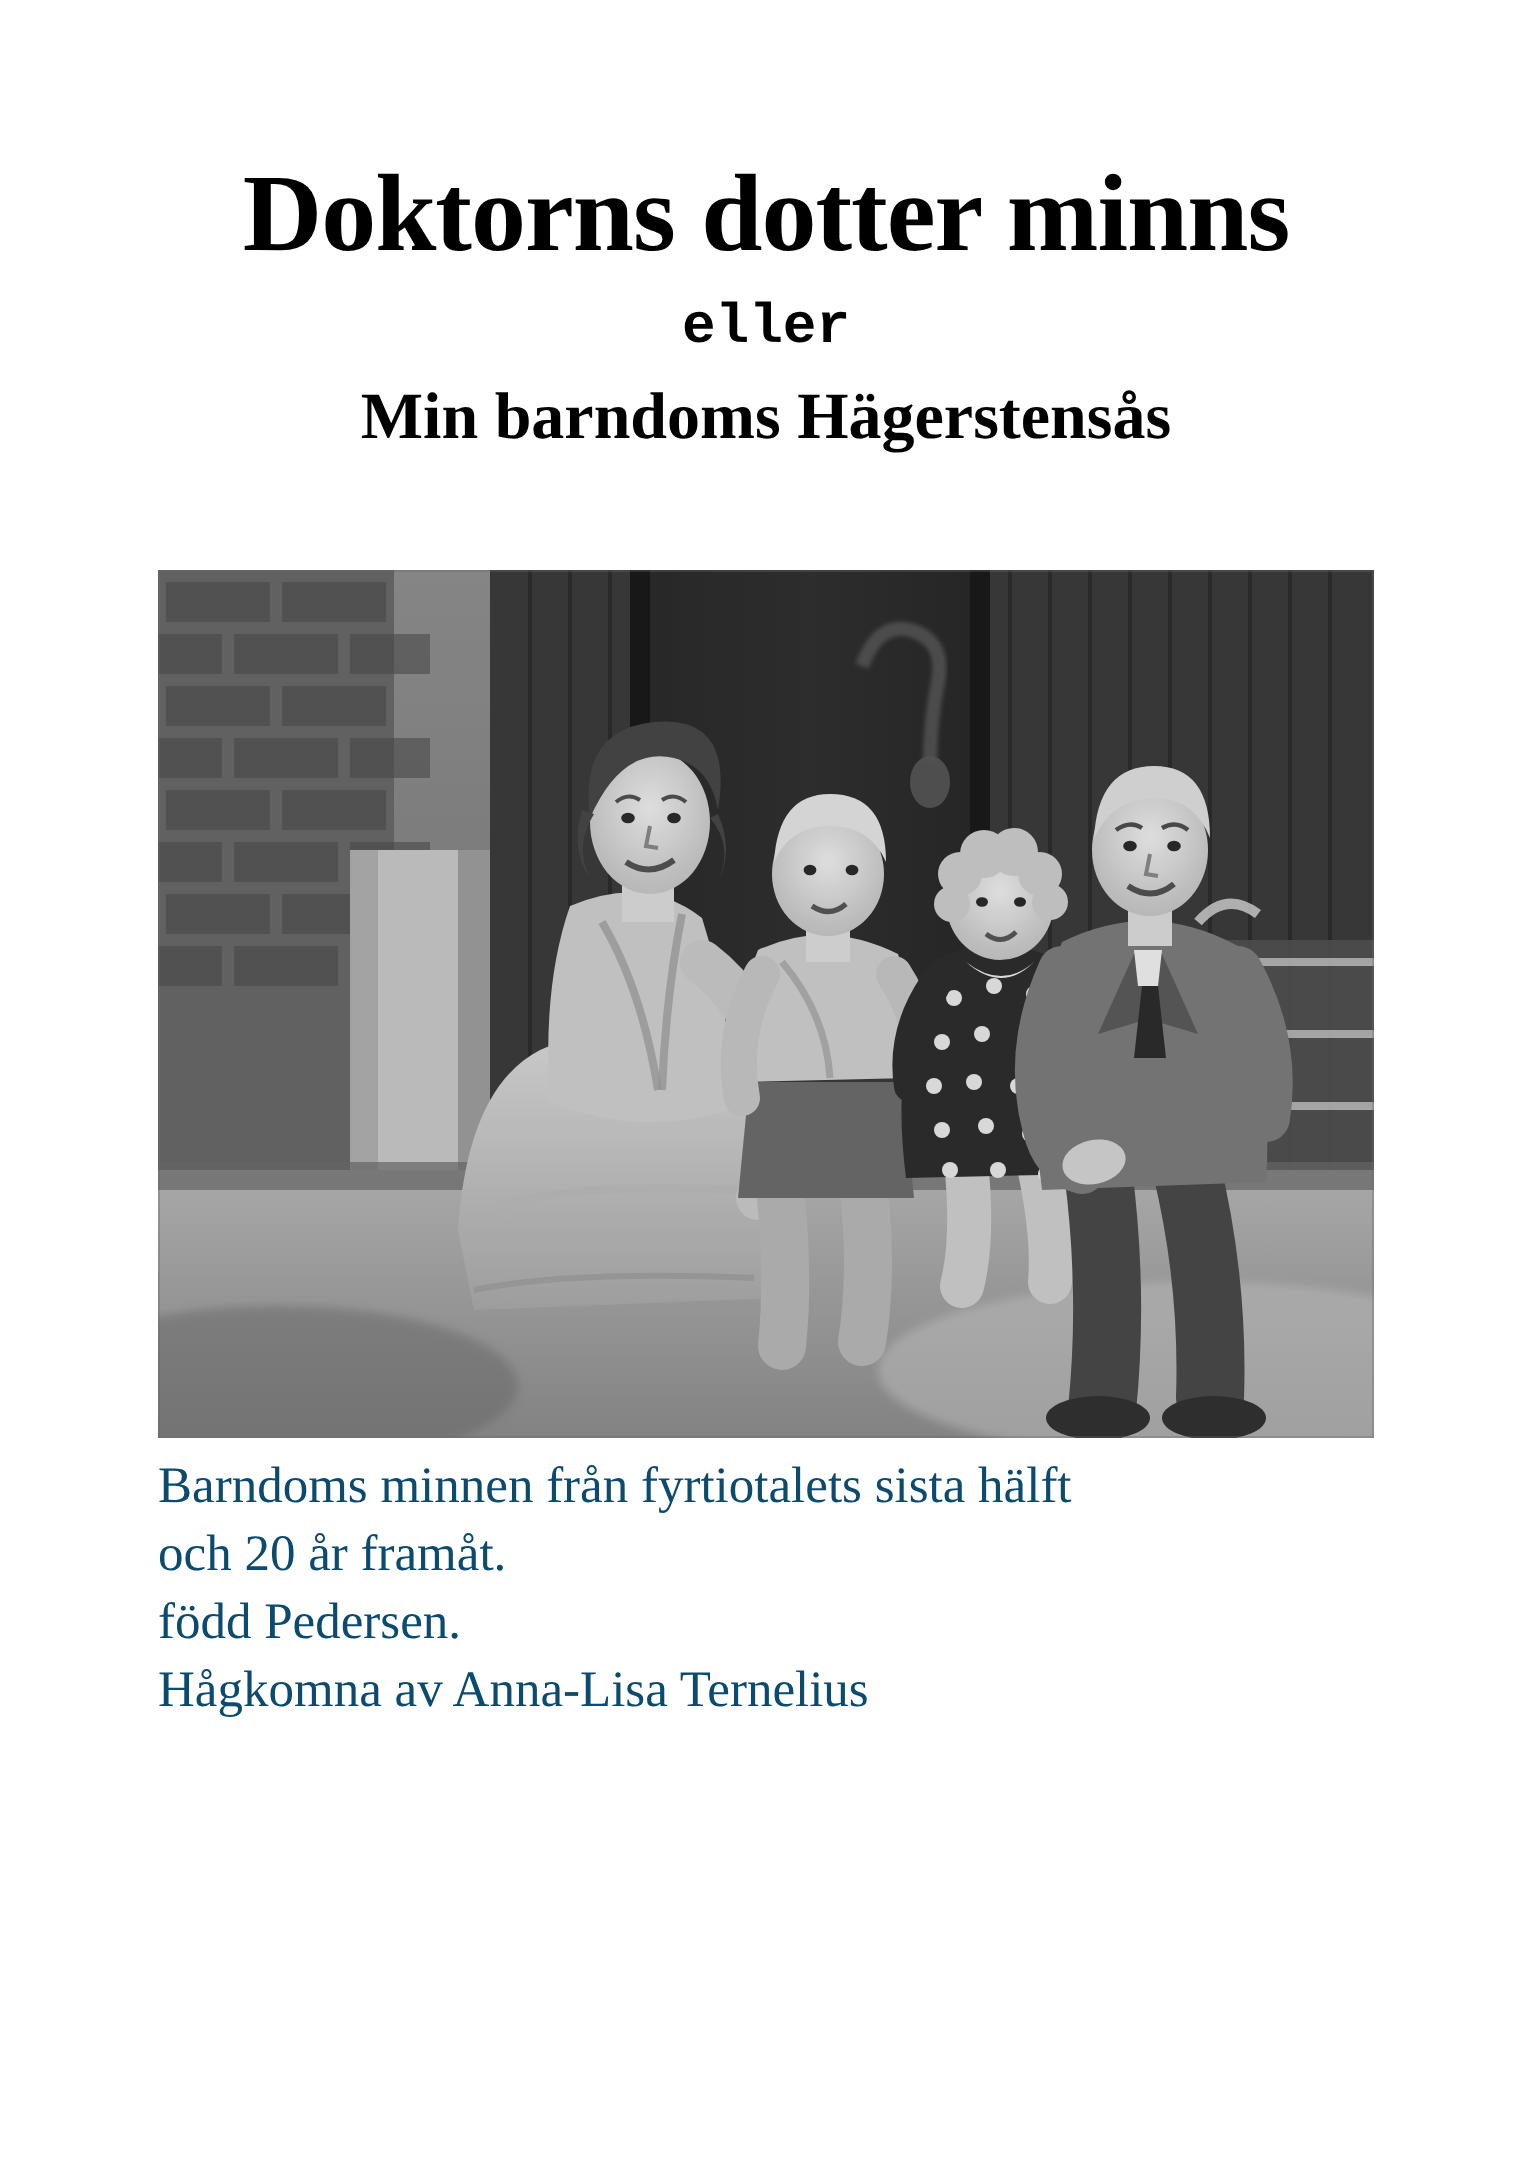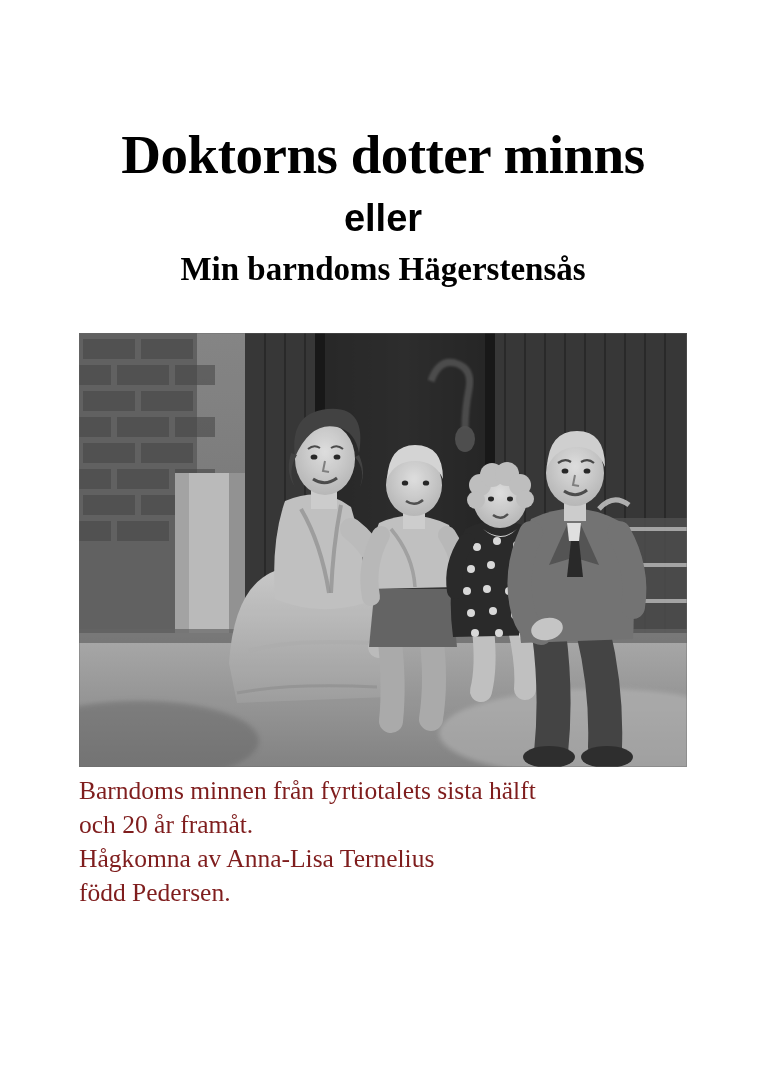--- a/index.html
+++ b/index.html
@@ -13,43 +13,42 @@
     font-family: "Liberation Serif", serif;
     color: #000000;
     position: relative;
     overflow: hidden;
   }
 
   .page {
     position: absolute;
     inset: 0;
     background: #ffffff;
-    margin-top: 48px;
   }
 
   
   .title-block {
     position: absolute;
     top: 78px;
     left: 0;
     width: 766px;
     text-align: center;
   }
   .main-title {
     font-family: "Liberation Serif", serif;
     font-weight: bold;
     font-size: 55px;
     line-height: 1.05;
     letter-spacing: -0.5px;
     margin: 0;
   }
   .sub-title-1 {
-    font-family: Liberation Sans, sans-serif;
+    font-family: Liberation Mono, monospace;
     font-weight: bold;
-    font-size: 38px;
+    font-size: 28px;
     line-height: 1.2;
     margin: 12px 0 0 0;
   }
   .sub-title-2 {
     font-family: "Liberation Serif", serif;
     font-weight: bold;
     font-size: 33px;
     line-height: 1.2;
     margin: 9px 0 0 0;
     text-align: center;
@@ -70,21 +69,21 @@
 
   
   .caption {
     position: absolute;
     left: 79px;
     top: 726px;
     width: 620px;
     font-family: "Liberation Serif", serif;
     font-size: 25.5px;
     line-height: 1.33;
-    color: #7f1d1d;
+    color: #0c4a6e;
   }
   .caption .line { display: block; white-space: pre; }
 </style>
 </head>
 <body>
 
 <div class="page">
 
   <div class="title-block">
     <h1 class="main-title">Doktorns dotter minns</h1>
@@ -336,17 +335,17 @@
       </g>
 
       <rect x="0" y="0" width="608" height="434" fill="#000" opacity="0.05"></rect>
       <rect x="0" y="0" width="608" height="434" fill="none" stroke="#6b6b6b" stroke-width="2" opacity="0.35"></rect>
     </svg>
   </div>
 
   <div class="caption">
     <span class="line">Barndoms minnen från fyrtiotalets sista hälft</span>
     <span class="line">och 20 år framåt.</span>
+    <span class="line">född Pedersen.</span>
     <span class="line">Hågkomna av Anna-Lisa Ternelius</span>
-    <span class="line">född Pedersen.</span>
   </div>
 
 </div>
 
 </body></html>

